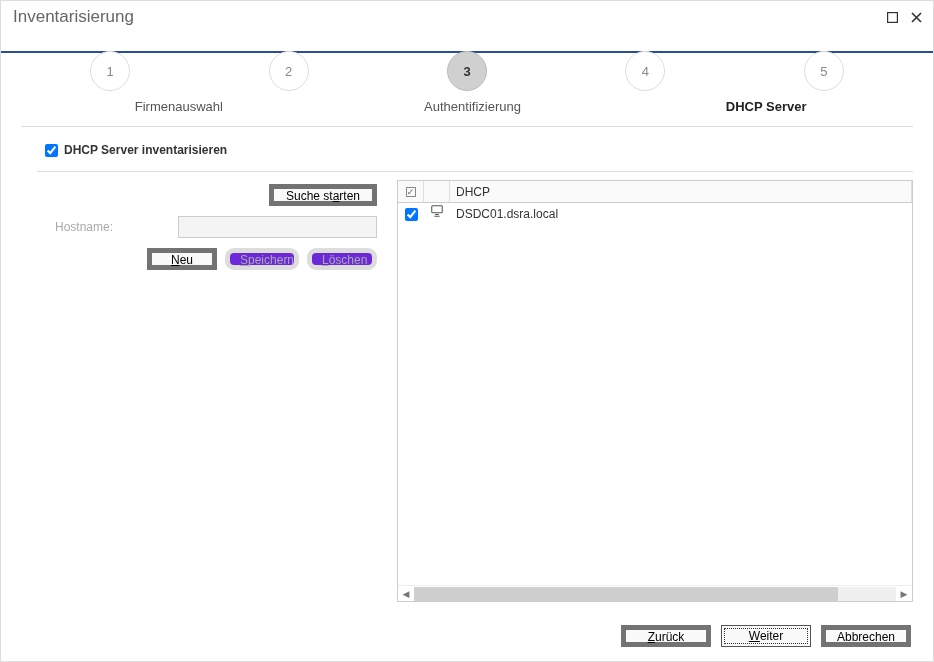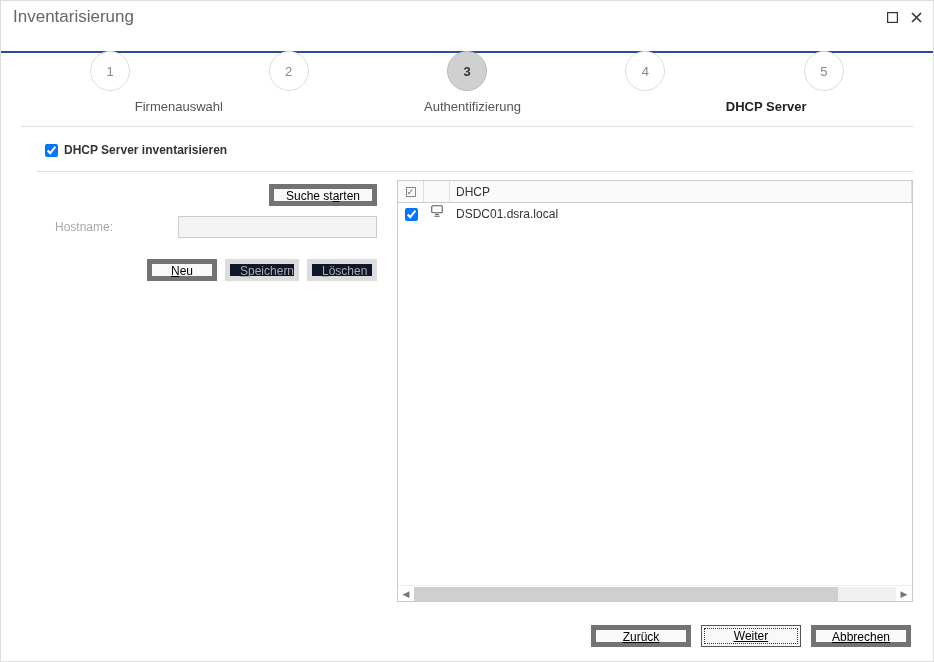--- a/index.html
+++ b/index.html
@@ -151,32 +151,32 @@
     min-width: 82px;
     padding: 0 10px;
     border: 5px solid #737373;
     background: #f9f9f9;
     font-size: 12px;
     cursor: pointer;
   }
   .btn:disabled {
     color: #aaa;
     border-color: #ddd;
-    background: #0f172a;
+    background: #6d28d9;
     cursor: default;
+    border-radius: 9px;
   }
   .btn-row {
     display: flex;
     gap: 8px;
     justify-content: flex-end;
     padding-left: 110px;
   }
   .btn-row .btn {
     min-width: 70px;
-    margin-top: 11px;
   }
   .right-pane {
     flex: 1;
     border: 1px solid #ccc;
     height: 422px;
     display: flex;
     flex-direction: column;
     position: relative;
     background: #fff;
   }
@@ -241,21 +241,21 @@
     width: 88%;
     background: #cfcfcf;
   }
   .footer {
     position: absolute;
     bottom: 14px;
     right: 22px;
     display: flex;
     gap: 10px;
   }
-  .footer .btn { width: 100px; text-decoration: underline; }
+  .footer .btn { width: 90px; }
   .footer .btn.primary {
     border: 1px solid #555;
     outline: 1px dotted #333;
     outline-offset: -4px;
   }
   .underline { text-decoration: underline; }
   .header-check {
     width: 10px;
     height: 10px;
     border: 1px solid #888;

